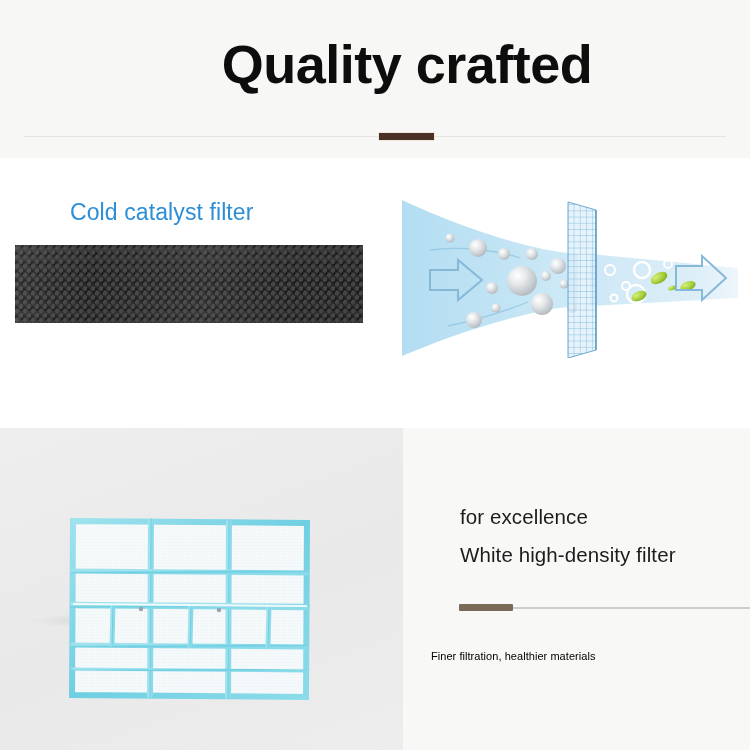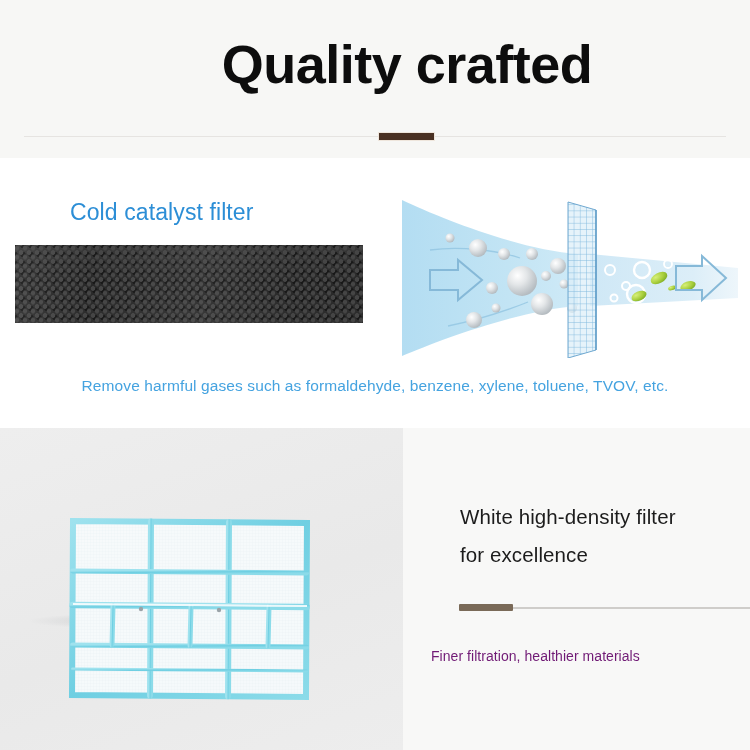--- a/index.html
+++ b/index.html
@@ -107,22 +107,22 @@
     position:absolute;left:56px;top:176px;width:54px;height:7px;
     background:#7a6a58;
     border-radius:1px;
   }
   .sec2-line{
     position:absolute;left:110px;top:179px;width:237px;height:1.5px;
     background:#cfcdca;
   }
   .sec2-sub{
     position:absolute;left:28px;top:218px;width:320px;
-    font-size:14px;line-height:20px;
-    color:#701a75;letter-spacing:0.05px;
+    font-size:11px;line-height:20px;
+    color:#000000;letter-spacing:0.05px;
   }
 </style>
 </head>
 <body>
 
 <div class="page">
 
   <div class="header">
     <div class="header-title">Quality crafted</div>
     <div class="header-rule"></div>
@@ -213,21 +213,20 @@
 
         <g>
           <path d="M30,72 L58,72 L58,62 L82,82 L58,102 L58,92 L30,92 Z" fill="none" stroke="#86b9d8" stroke-width="2"></path>
         </g>
         <g>
           <path d="M276,68 L302,68 L302,58 L326,80 L302,102 L302,92 L276,92 Z" fill="none" stroke="#86b9d8" stroke-width="2"></path>
         </g>
       </svg>
     </div>
 
-    <div class="sec1-caption">Remove harmful gases such as formaldehyde, benzene, xylene, toluene, TVOV, etc.</div>
   </div>
 
   <div class="sec2">
 
     <div class="sec2-left">
       <div class="wf-shadow"></div>
       <div class="whitefilter">
         <svg width="263" height="196" viewBox="0 0 263 196" xmlns="http://www.w3.org/2000/svg">
           <defs>
             <linearGradient id="panelG" x1="0" y1="0" x2="0.4" y2="1">
@@ -269,22 +268,22 @@
           <path d="M16,95 L250,97" stroke="#ffffff" stroke-width="2.2" opacity=".85" fill="none"></path>
 
           <circle cx="84" cy="100" r="2.2" fill="#9aa3a8"></circle>
           <circle cx="162" cy="101" r="2.2" fill="#9aa3a8"></circle>
         </svg>
       </div>
     </div>
 
     <div class="sec2-right">
       <div class="sec2-heading">
+        <div>for excellence</div>
         <div>White high-density filter</div>
-        <div>for excellence</div>
       </div>
       <div class="sec2-bar"></div>
       <div class="sec2-line"></div>
       <div class="sec2-sub">Finer filtration, healthier materials</div>
     </div>
   </div>
 
 </div>
 
 </body></html>

